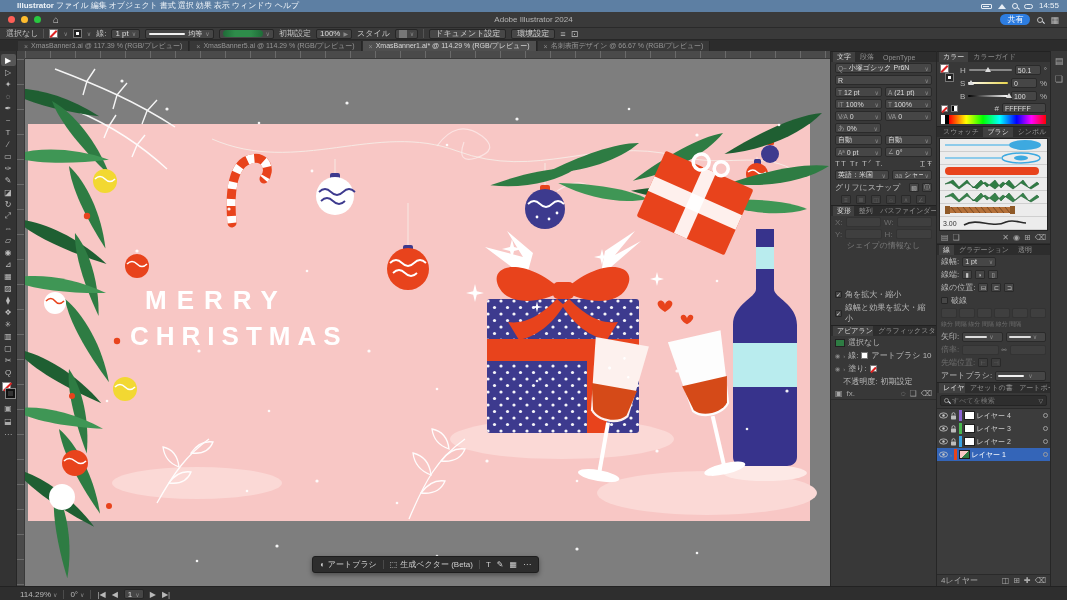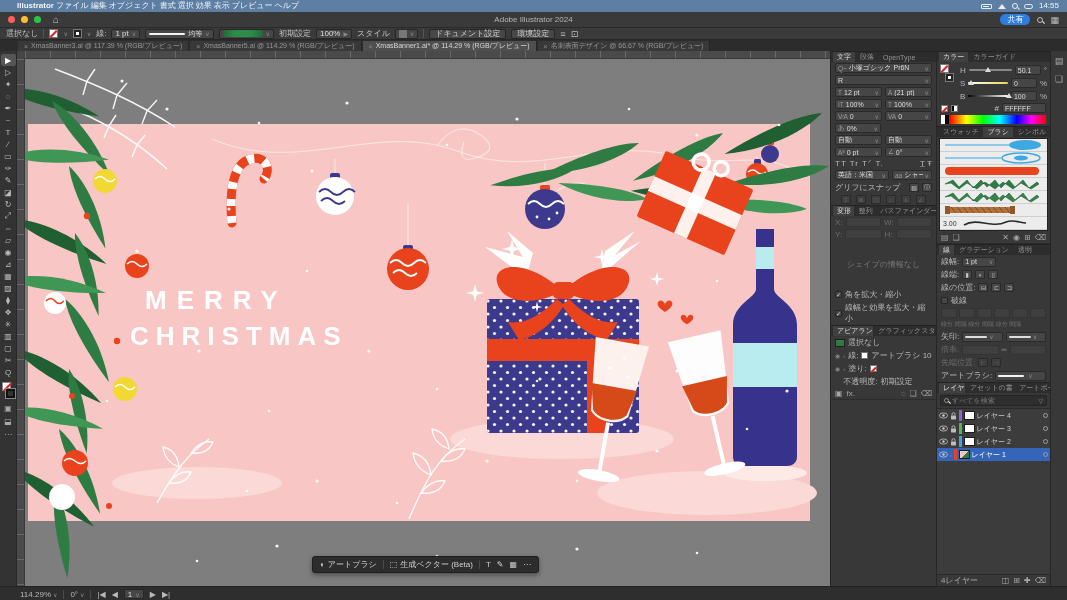--- a/index.html
+++ b/index.html
@@ -74,21 +74,21 @@
   .ptab.active{background:#404040;color:#dedede}
   .prow{display:flex;align-items:center;gap:3px;padding:1px 4px;color:#b9b9b9}
   .prow.grayed{color:#6e6e6e}
   .fld{display:flex;align-items:center;background:#464646;border:1px solid #2a2a2a;border-radius:2px;height:10px;padding:0 2px;gap:2px;flex:1;min-width:0}
   .fld.gray{background:#3f3f3f;border-color:#333}
   .flbl{color:#9a9a9a;font-size:6.5px;white-space:nowrap}
   .fval{flex:1;color:#ddd;font-size:7px;white-space:nowrap;overflow:hidden}
   .tinybtn{width:10px;height:9px;background:#474747;border:1px solid #2a2a2a;border-radius:1px;display:flex;align-items:center;justify-content:center;color:#c6c6c6;font-size:6px}
   .tinybtn.gray{color:#666;background:#3e3e3e}
   .cbx{width:7px;height:7px;background:#474747;border:1px solid #262626;border-radius:1px;display:flex;align-items:center;justify-content:center;color:#dfdfdf;font-size:6px}
-  .emptyArea{flex:0 0 auto;display:flex;align-items:center;justify-content:center;color:#7a7a7a}
+  .emptyArea{flex:0 0 auto;display:flex;justify-content:center;color:#7a7a7a}
   .brushlist{background:#ececec;margin:0;border:1px solid #222;display:flex;flex-direction:column}
   .brow{height:13px;border-bottom:1px solid #cfcfcf;display:flex;align-items:center;padding:0 3px;gap:3px;color:#333}
   .pfoot{display:flex;align-items:center;gap:4px;padding:1px 4px;color:#a5a5a5;border-bottom:1px solid #2c2c2c}
   .searchrow{display:flex;align-items:center;gap:3px;background:#2e2e2e;border:1px solid #242424;border-radius:2px;margin:2px 3px;height:11px;padding:0 3px}
   .searchrow input{flex:1;background:transparent;border:0;outline:0;color:#bbb;font-size:7px;font-family:inherit;min-width:0}
   .layerrow{display:flex;align-items:center;gap:2px;height:13px;padding:0 2px;color:#cfcfcf}
   .layerrow.sel{background:var(--layersel);color:#fff}
   .lr-thumb{width:11px;height:9px;background:#fff;border:1px solid #1e1e1e}
   .lr-color{width:2.5px;height:11px}
   .lr-name{flex:1;font-size:7px;white-space:nowrap;overflow:hidden}
@@ -111,21 +111,21 @@
   <span class="apple"></span>
   <span id="menu-items" style="display:flex;gap:2px">
       <span class="mitem bold">Illustrator</span>
       <span class="mitem">ファイル</span>
       <span class="mitem">編集</span>
       <span class="mitem">オブジェクト</span>
       <span class="mitem">書式</span>
       <span class="mitem">選択</span>
       <span class="mitem">効果</span>
       <span class="mitem">表示</span>
-      <span class="mitem">プレビュー</span>
+      <span class="mitem">ウィンドウ</span>
       <span class="mitem">ヘルプ</span>
     </span>
   <span class="mspacer"></span>
   <span class="mstat">
     <span class="batt"></span>
     <span class="wifi"></span>
     <span class="mag"></span>
     <span class="cc"></span>
     <span>14:55</span>
   </span>

